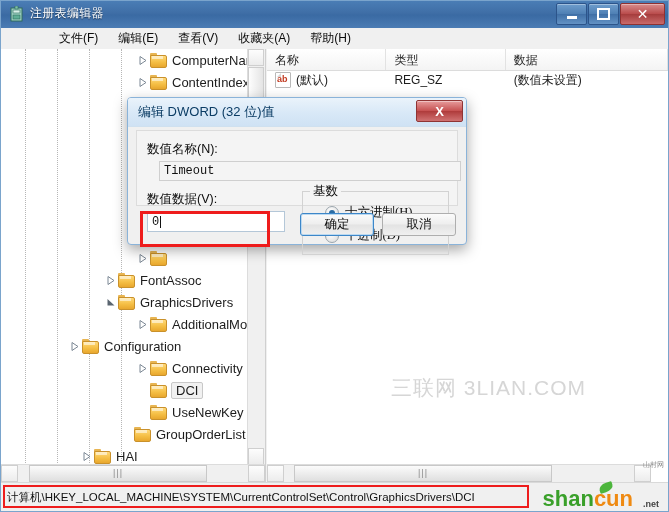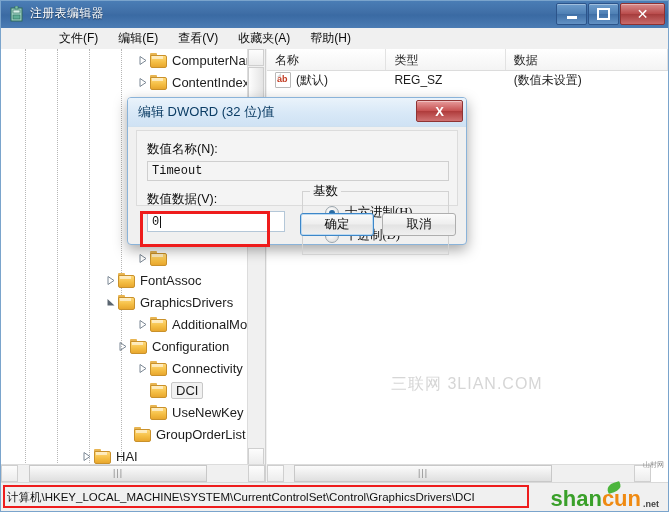--- a/index.html
+++ b/index.html
@@ -210,21 +210,21 @@
   .ab-icon .corner {
     position: absolute; right: 0; bottom: 0;
     width: 0; height: 0;
     border-left: 4px solid transparent;
     border-bottom: 4px solid #d8d8d8;
   }
 
   
   .watermark {
     position: absolute; left: 390px; top: 373px;
-    font-size: 16px; color: #d6d6d6;
+    font-size: 21px; color: #d6d6d6;
     letter-spacing: 1px; white-space: nowrap;
     user-select: none;
     text-align: center;
   }
 
   
   .statusbar {
     position: absolute; left: 0; right: 0; bottom: 0; height: 28px;
     background: #f0f0f0;
     border-top: 1px solid #d9d9d9;
@@ -244,21 +244,21 @@
     display: flex; align-items: flex-end; height: 26px;
     user-select: none;
   }
   .logo .txt {
     font-size: 22px; font-weight: bold; line-height: 22px;
     font-family: "Liberation Sans", sans-serif;
   }
   .logo .g { color: #3aa02a; }
   .logo .o { color: #ef8a12; }
   .logo .suffix {
-    display: flex; flex-direction: column; margin-left: 2px; margin-bottom: 1px; gap: 32px;
+    display: flex; flex-direction: column; margin-left: 10px; margin-bottom: 1px; gap: 32px;
   }
   .logo .cn { font-size: 7px; color: #8a8a8a; line-height: 7px; }
   .logo .net { font-size: 9px; color: #444; line-height: 9px; font-weight: bold; }
   .leaf {
     position: absolute; left: 56px; top: -1px;
     width: 14px; height: 9px;
     background: #4cb53c;
     border-radius: 60% 10% 60% 10%;
     transform: rotate(-18deg);
   }
@@ -579,21 +579,21 @@
                 <polygon points="1,0.5 7,4.5 1,8.5" fill="none" stroke="#7b8794" stroke-width="1"></polygon>
               </svg>
             </span>
             <span class="folder">
               <span class="ftab"></span>
               <span class="fbody"></span>
               <span class="fshine"></span>
             </span>
             <span class="label">AdditionalMo</span>
           </div>
-          <div class="tree-node" style="padding-left: 116px;">
+          <div class="tree-node" style="padding-left: 68px;">
             <span class="arrow">
               <svg width="8" height="9" viewBox="0 0 8 9">
                 <polygon points="1,0.5 7,4.5 1,8.5" fill="none" stroke="#7b8794" stroke-width="1"></polygon>
               </svg>
             </span>
             <span class="folder">
               <span class="ftab"></span>
               <span class="fbody"></span>
               <span class="fshine"></span>
             </span>
@@ -743,21 +743,21 @@
   <div class="dialog">
     <div class="dlg-titlebar">
       <div class="dlg-title">编辑 DWORD (32 位)值</div>
       <div class="dlg-close">
         <span>X</span>
       </div>
     </div>
 
     <div class="dlg-body">
       <div class="dlg-label" style="left:10px;top:10px">数值名称(N):</div>
-      <div class="dlg-input" style="left:10px;top:30px;width:302px;height:20px;background:#f4f4f4;border-color:#cfcfcf">
+      <div class="dlg-input" style="left:22px;top:30px;width:302px;height:20px;background:#f4f4f4;border-color:#cfcfcf">
         <span>Timeout</span>
       </div>
 
       <div class="dlg-label" style="left:10px;top:60px">数值数据(V):</div>
       <div class="dlg-input" style="left:10px;top:80px;width:138px;height:21px">
         <span>0</span>
           <span class="caret"></span>
       </div>
 
       <div class="dlg-redbox"></div>

